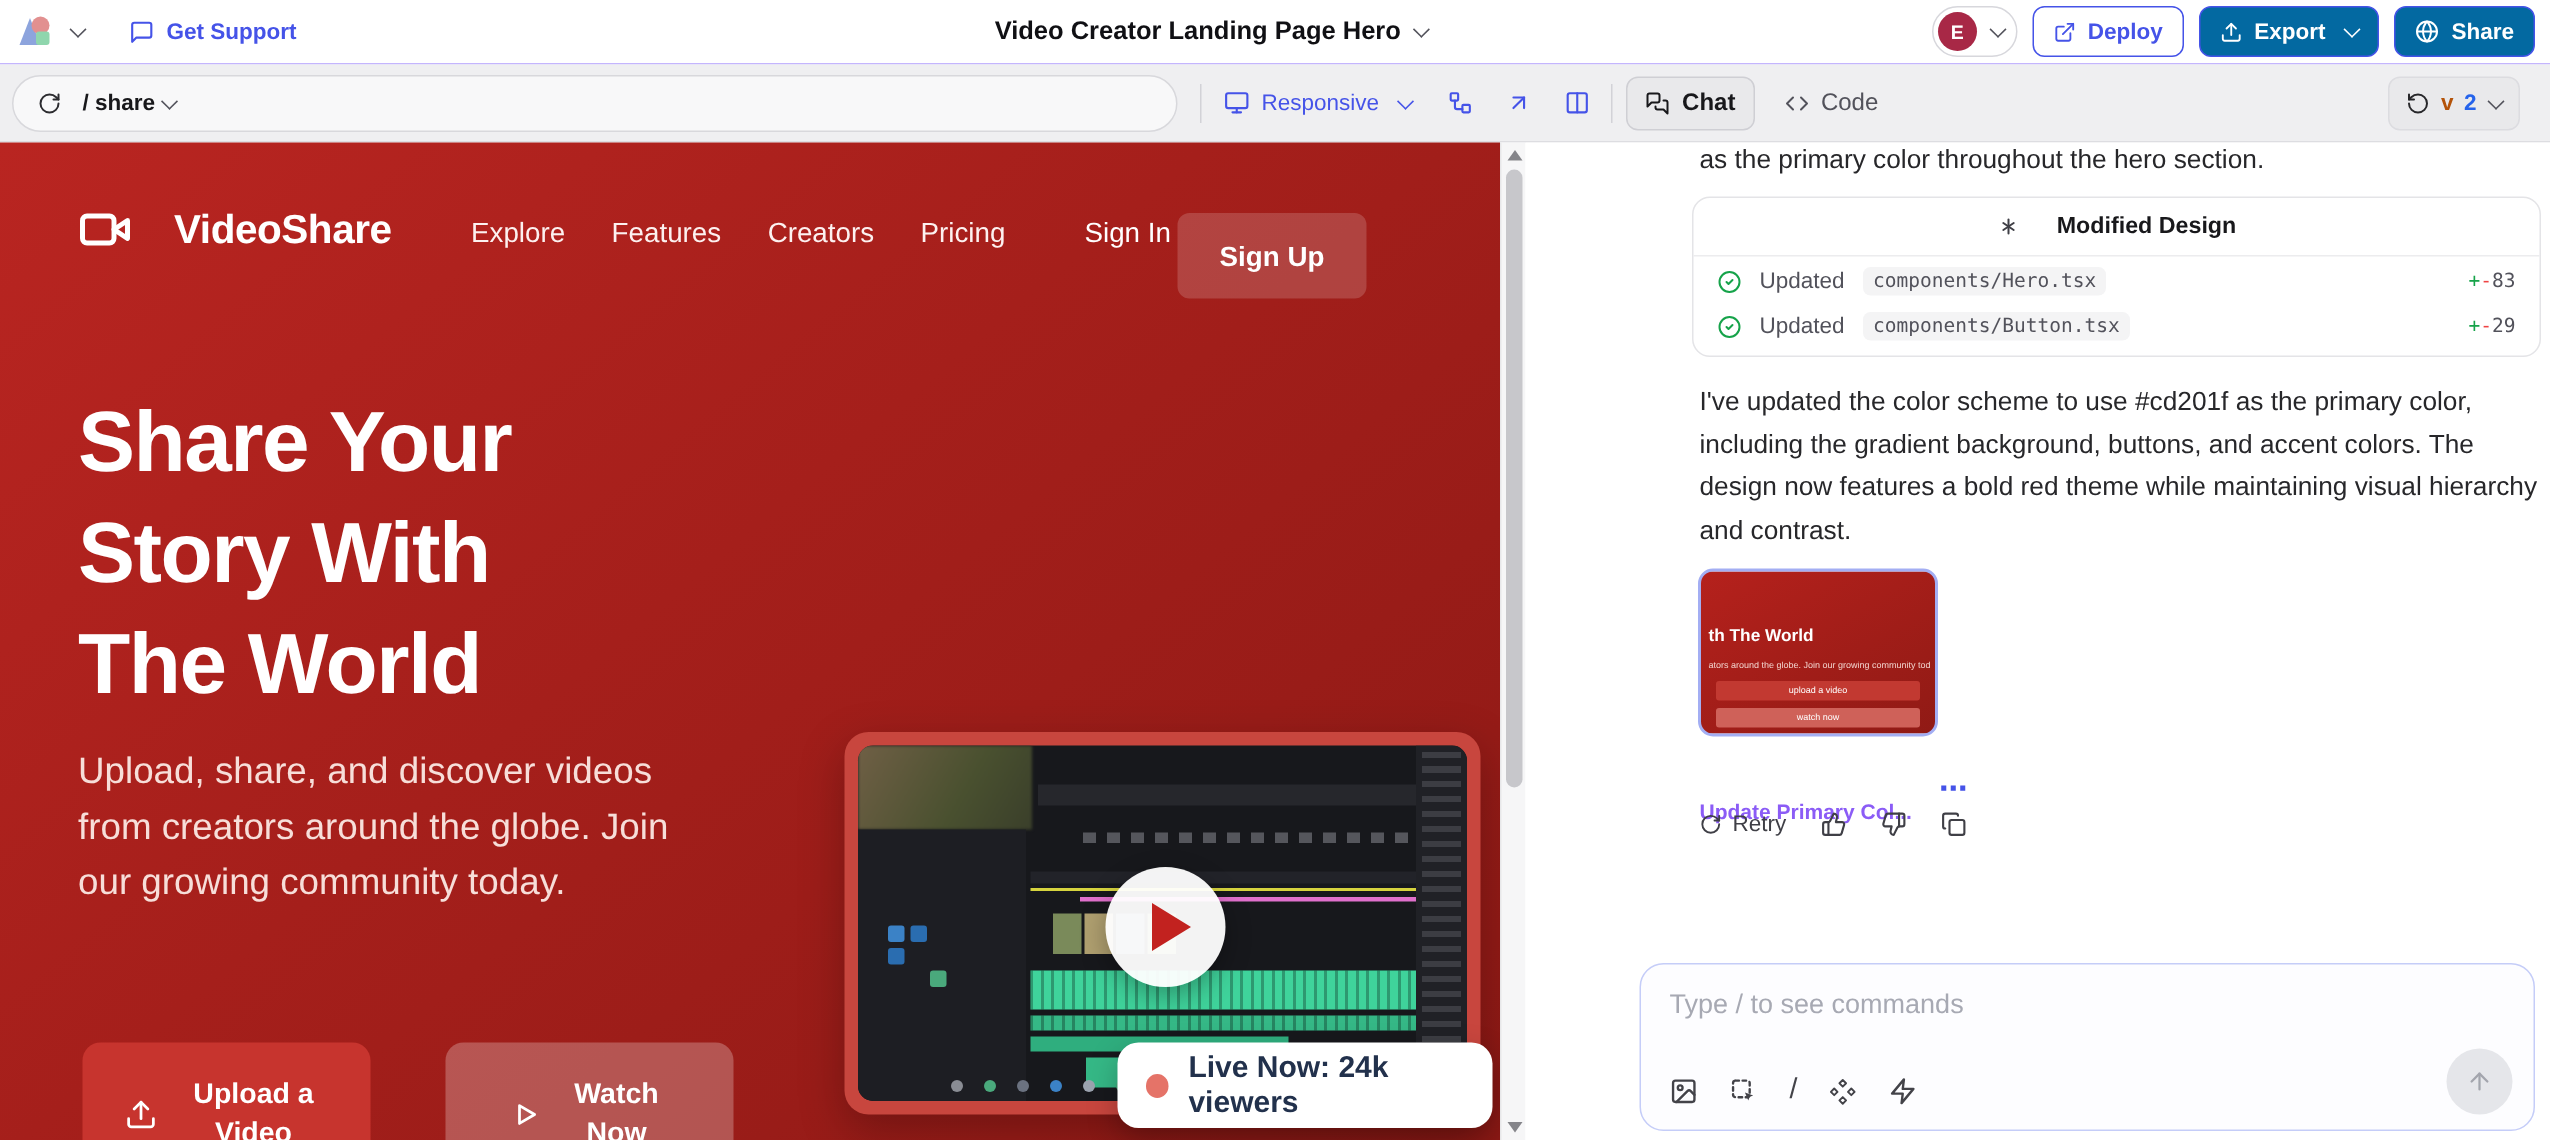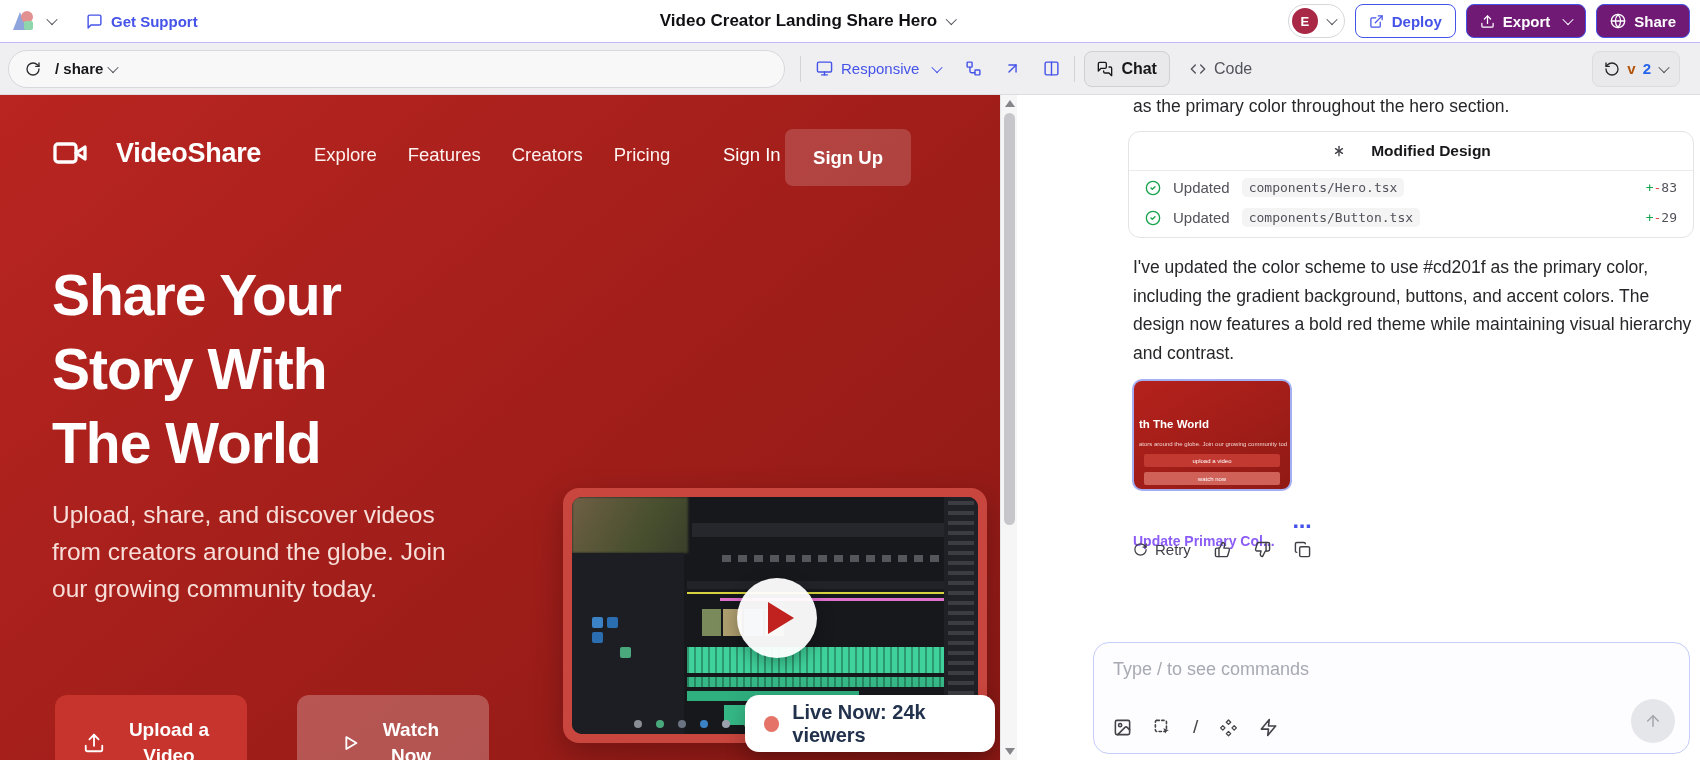--- a/index.html
+++ b/index.html
@@ -14,21 +14,21 @@
   .top-header { position:absolute; top:0; left:0; width:100%; height:43px; background:#fff; border-bottom:1px solid #c4b5fd; display:flex; align-items:center; padding:0 10px; }
   .logo-wrap { display:flex; align-items:center; gap:6px; color:#52525b; cursor:pointer; }
   .get-support { display:flex; align-items:center; gap:8px; color:#4553e8; font-size:15px; font-weight:600; margin-left:30px; cursor:pointer; }
   .doc-title { position:absolute; left:47.5%; transform:translateX(-50%); display:flex; align-items:center; gap:4px; font-size:17px; font-weight:700; color:#101014; }
   .doc-title .chev { color:#52525b; }
   .hdr-right { margin-left:auto; display:flex; align-items:center; gap:10px; }
   .avatar-pill { display:flex; align-items:center; gap:4px; border:1px solid #d7d7dc; border-radius:18px; padding:3px 8px 3px 3px; background:#fff; cursor:pointer; }
   .avatar-circle { width:26px; height:26px; border-radius:50%; background:#a82846; color:#fff; font-size:13px; font-weight:700; display:flex; align-items:center; justify-content:center; }
   .btn { display:flex; align-items:center; gap:8px; height:34px; padding:0 13px; border-radius:8px; font-size:15px; font-weight:600; cursor:pointer; }
   .btn-outline { background:#fff; border:1.5px solid #4553e8; color:#4553e8; }
-  .btn-solid { background:#701a75; border:1.5px solid #4553e8; color:#fff; }
+  .btn-solid { background:#0369a1; border:1.5px solid #4553e8; color:#fff; }
 
   
   .toolbar { position:absolute; top:43px; left:0; width:100%; height:52px; background:#efeff1; border-bottom:1px solid #dddde1; display:flex; align-items:center; padding:0 8px; }
   .url-pill { width:777px; height:38px; background:#f8f8f9; border:1px solid #d8d8dc; border-radius:19px; display:flex; align-items:center; padding:0 16px; gap:14px; color:#2c2c30; }
   .url-path { font-size:15px; font-weight:600; color:#18181b; display:flex; align-items:center; }
   .tb-div { width:1px; height:26px; background:#d2d2d7; margin:0 15px; }
   .responsive { display:flex; align-items:center; gap:8px; color:#4553e8; font-size:15px; font-weight:500; cursor:pointer; }
   .tb-icons { display:flex; align-items:center; gap:22px; margin-left:24px; color:#4553e8; }
   .tab { display:flex; align-items:center; gap:8px; height:36px; padding:0 12px; border-radius:8px; font-size:16px; cursor:pointer; }
   .tab-active { background:#e9e9eb; border:1px solid #cfcfd4; color:#18181b; font-weight:600; margin-left:9px; }
@@ -38,21 +38,21 @@
   .v-pill .vn { color:#2563eb; font-size:15px; font-weight:600; }
   .v-pill .chev { color:#52525b; margin-left:2px; }
 
   
   .preview { position:absolute; top:95px; left:0; width:1000px; height:665px; overflow:hidden; background:linear-gradient(140deg,#b92521 0%,#a51f1b 45%,#8d1915 100%); color:#fff; }
   .site-nav { position:absolute; left:52px; right:60px; top:30px; height:60px; }
   .brand { position:absolute; left:0; top:10px; display:flex; align-items:center; gap:28px; font-size:27px; font-weight:700; letter-spacing:-.3px; }
   .nav-links { position:absolute; left:262px; top:19px; display:flex; gap:31px; font-size:18.5px; color:#fdf1f0; }
   .nav-links span { cursor:pointer; }
   .sign-in { position:absolute; left:671px; top:19px; font-size:18.5px; cursor:pointer; }
-  .sign-up { position:absolute; left:733px; top:4px; width:126px; height:57px; border-radius:8px; background:rgba(255,255,255,.17); display:flex; align-items:center; justify-content:center; font-size:18.5px; font-weight:700; cursor:pointer; }
+  .sign-up { position:absolute; left:733px; top:17px; width:126px; height:57px; border-radius:8px; background:rgba(255,255,255,.17); display:flex; align-items:center; justify-content:center; font-size:18.5px; font-weight:700; cursor:pointer; }
   .hero-title { position:absolute; left:52px; top:163px; font-size:57px; line-height:74px; font-weight:700; letter-spacing:-1px; }
   .hero-desc { position:absolute; left:52px; top:401px; width:405px; font-size:24.5px; line-height:37px; color:#f7ded9; }
   .cta { position:absolute; top:600px; height:96px; border-radius:12px; display:flex; align-items:center; justify-content:center; gap:14px; font-size:19px; font-weight:700; line-height:26px; text-align:center; cursor:pointer; }
   .cta-upload { left:55px; width:192px; background:#c7342e; }
   .cta-watch { left:297px; width:192px; background:rgba(255,255,255,.25); }
   .cta .lbl { width:100px; }
 
   .video-card { position:absolute; left:563px; top:393px; width:424px; height:255px; background:#c8463e; border-radius:16px; padding:9px; box-shadow:0 10px 30px rgba(0,0,0,.25); }
   .screen { position:relative; width:100%; height:100%; background:#17181c; border-radius:10px; overflow:hidden; }
   .scr-photo { position:absolute; left:0; top:0; width:116px; height:56px; background:linear-gradient(120deg,#6f5f45,#49502f 60%,#3a3f2a); filter:blur(1px); }
@@ -136,21 +136,21 @@
     </div>
     <div class="get-support">
       <span class="ic">
         <svg width="17" height="17" viewBox="0 0 24 24">
             <path d="M21 15a2 2 0 0 1-2 2H7l-4 4V5a2 2 0 0 1 2-2h14a2 2 0 0 1 2 2z"></path>
           </svg>
       </span>
       <span>Get Support</span>
     </div>
     <div class="doc-title">
-      <span>Video Creator Landing Share Hero</span>
+      <span>Video Creator Landing Page Hero</span>
       <span class="chev"></span>
     </div>
     <div class="hdr-right">
       <div class="avatar-pill">
         <span class="avatar-circle">E</span>
         <span class="chev" style="color:#52525b"></span>
       </div>
       <div class="btn btn-outline">
         <span class="ic">
           <svg width="15" height="15" viewBox="0 0 24 24">

